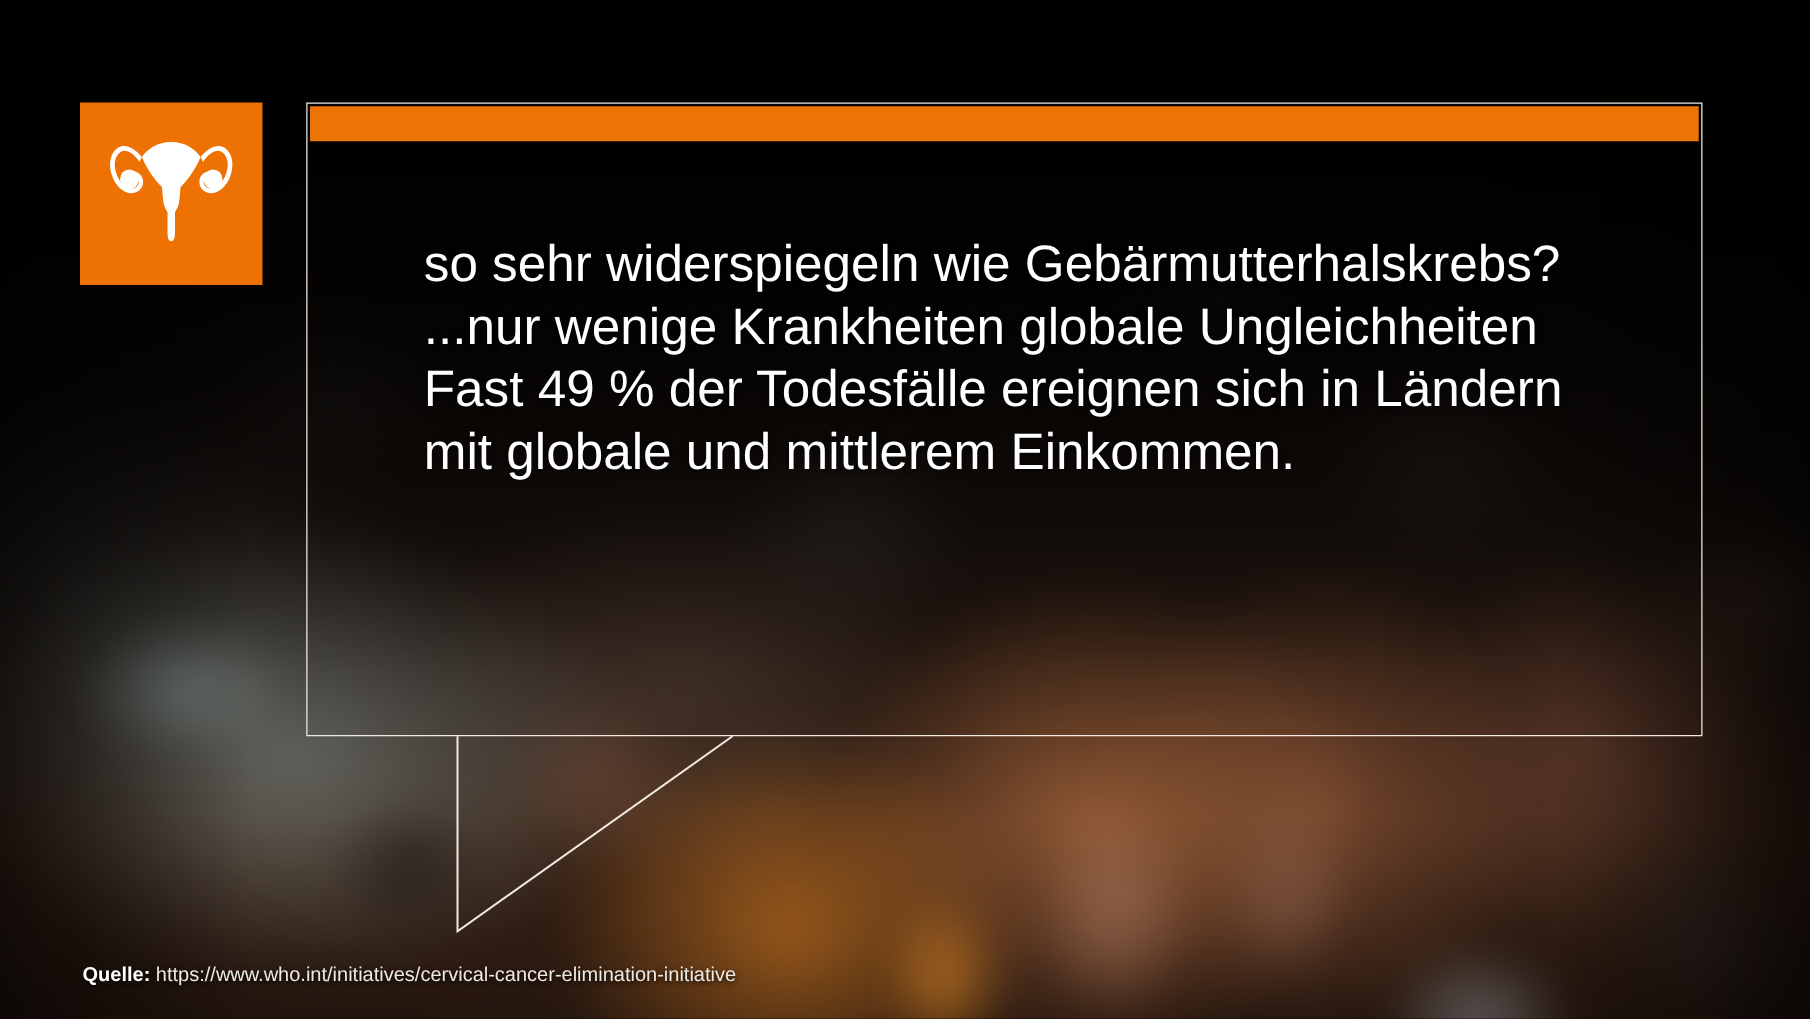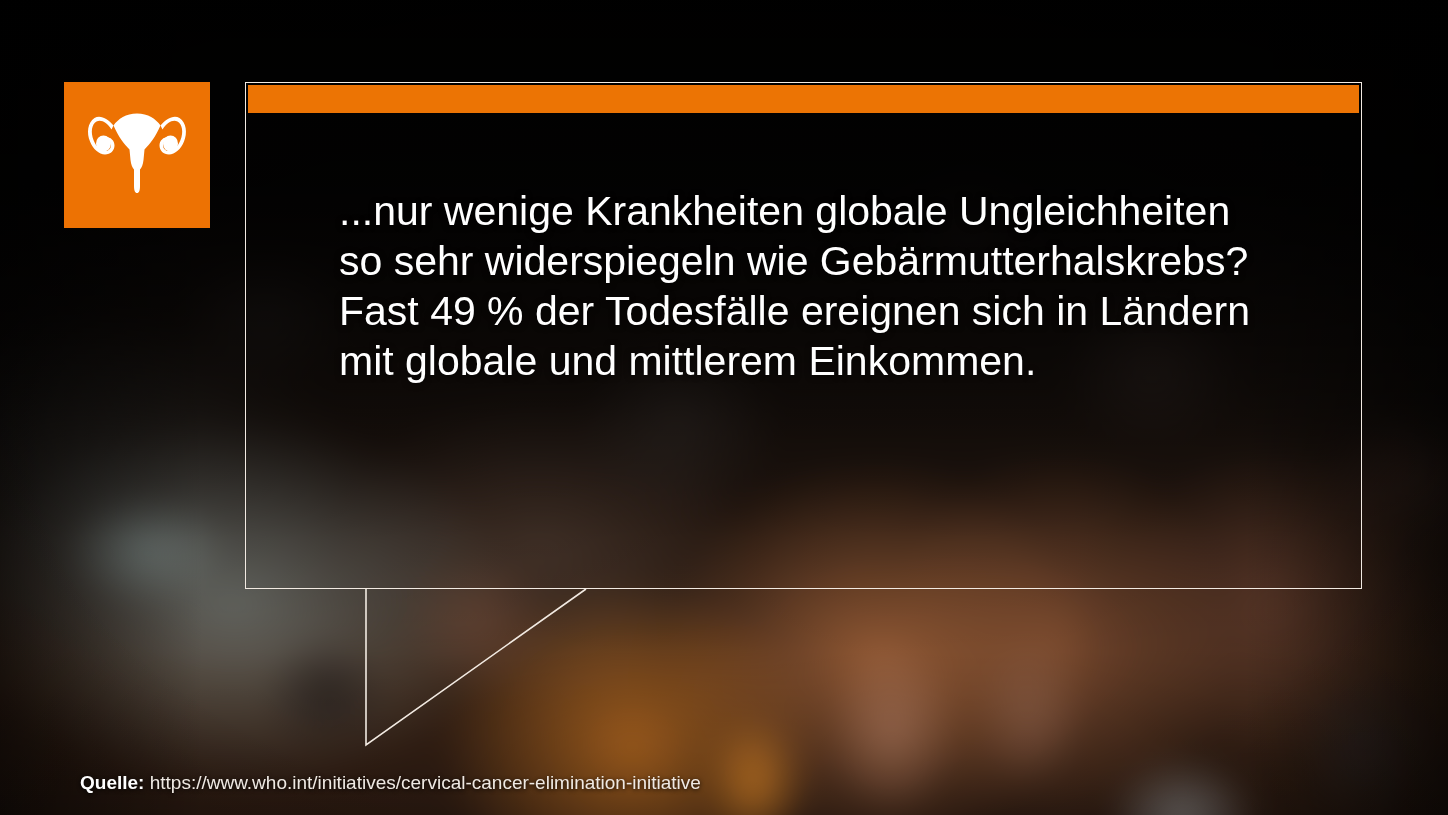--- a/index.html
+++ b/index.html
@@ -132,23 +132,23 @@
     left: 340px;
     top: 575px;
     width: 270px;
     height: 185px;
     overflow: visible;
   }
 
   
   .source {
     position: absolute;
-    left: 80px;
+    left: 66px;
     top: 772px;
-    font-size: 19px;
+    font-size: 16px;
     color: #f0ece7;
     text-shadow: 0 1px 4px rgba(0,0,0,0.9);
     white-space: nowrap;
   }
   .source .label { font-weight: bold; color: #ffffff; }
   .source .url { font-weight: 400; color: #efe9e3; }
 </style>
 </head>
 <body>
 
@@ -213,22 +213,22 @@
         <ellipse cx="21.5" cy="40.5" rx="7.5" ry="8"></ellipse>
         <ellipse cx="88.5" cy="40.5" rx="7.5" ry="8"></ellipse>
       </g>
     </svg>
   </div>
 
   <div class="bubble">
     <div class="bubble-bar"></div>
     <div class="bubble-body">
       <p class="bubble-text">
+        <span class="line">so sehr widerspiegeln wie Gebärmutterhalskrebs?</span>
         <span class="line">...nur wenige Krankheiten globale Ungleichheiten</span>
-        <span class="line">so sehr widerspiegeln wie Gebärmutterhalskrebs?</span>
         <span class="line">Fast 49 % der Todesfälle ereignen sich in Ländern</span>
         <span class="line">mit globale und mittlerem Einkommen.</span>
       </p>
     </div>
   </div>
 
   <svg class="bubble-tail" viewBox="0 0 270 185" aria-hidden="true">
     <polyline points="26,14 26,170 246,14" fill="none" stroke="#f2eae2" stroke-width="1.6"></polyline>
   </svg>
 

